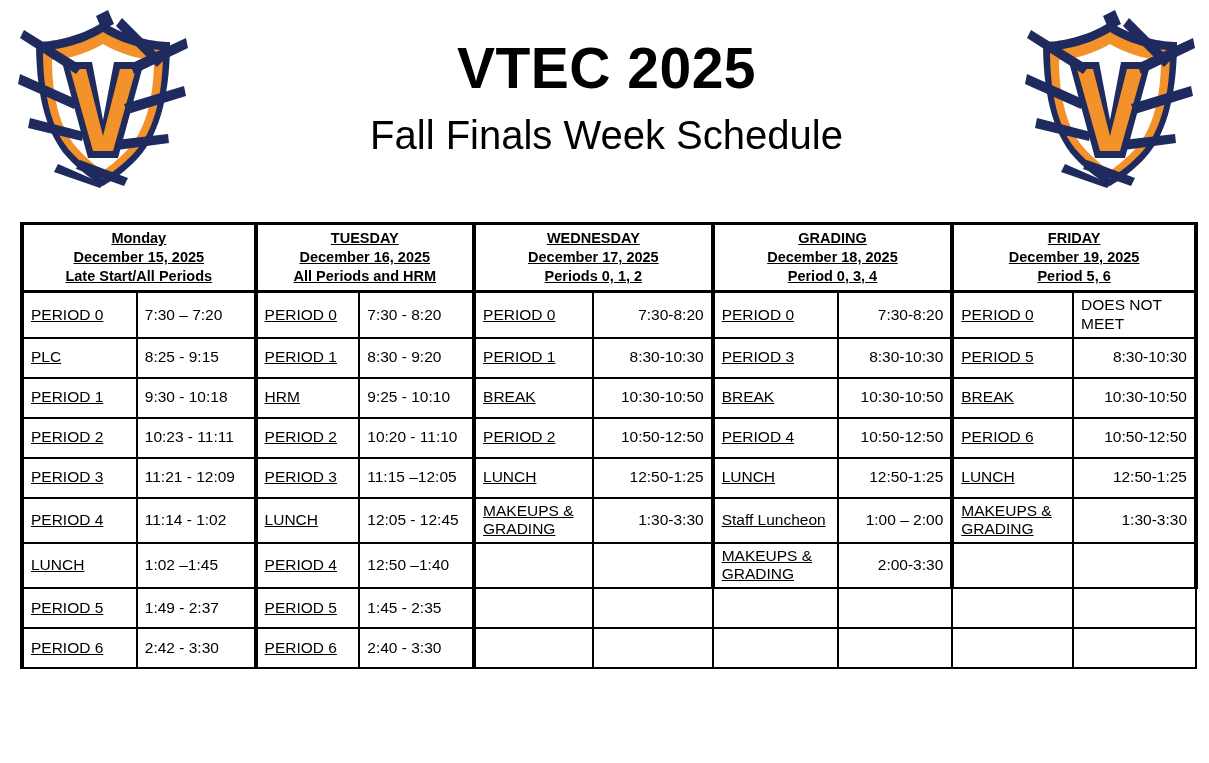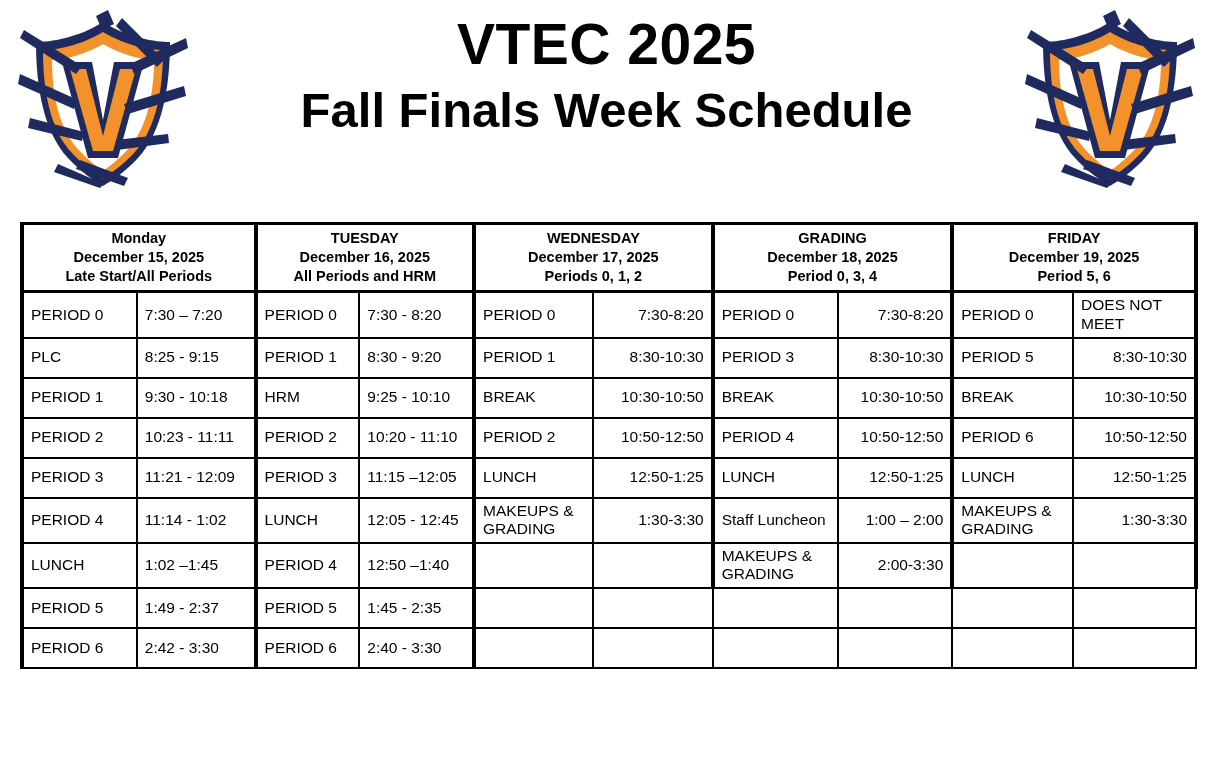--- a/index.html
+++ b/index.html
@@ -41,26 +41,27 @@
   .title-block {
     flex: 1 1 auto;
     text-align: center;
     padding-top: 14px;
   }
   .title-main {
     font-size: 57px;
     font-weight: bold;
     line-height: 1.08;
     letter-spacing: 0.5px;
+    margin-top: 24px;
   }
   .title-sub {
-    font-size: 49px;
-    font-weight: bold;
+    font-size: 40px;
+    font-weight: normal;
     line-height: 1.15;
-    margin-top: 6px;
+    margin-top: 12px;
   }
 
   
   .sched-wrap {
     position: absolute;
     left: 20px;
     top: 222px;
     width: 1178px;
   }
   table.sched {
@@ -83,21 +84,21 @@
   table.sched th.day {
     border: 3px solid #000000;
     font-weight: bold;
     font-size: 14.5px;
     text-align: center;
     line-height: 1.32;
     height: 58px;
     padding: 4px 4px;
   }
   
-  .colsep-left { border-left: 4px solid #000000 !important; }
+  .colsep-left { border-left: 4px solid #000000 !important; text-decoration: underline; }
   .colsep-right { border-right: 4px solid #000000 !important; }
 
   td.label { text-align: left; }
   td.time  { text-align: left; }
   td.time.c { text-align: right; }
 
   td.empty { border: 2px solid #000000; background: #ffffff; }
   td.blank { border: none; background: #ffffff; }
 
   td.lunch { background: #f8be8e; }

